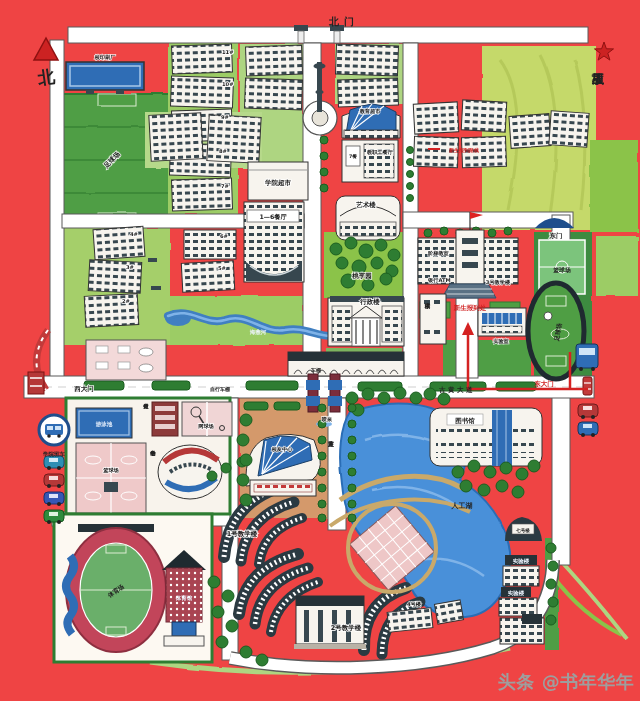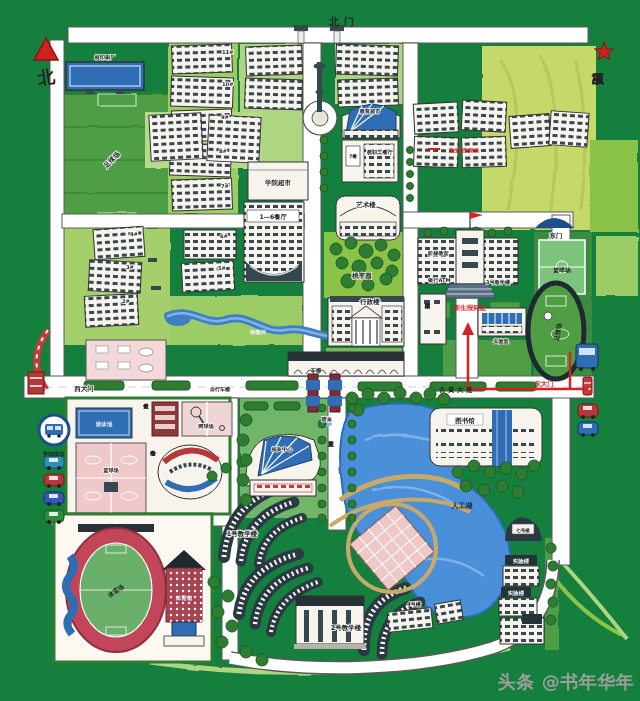--- a/index.html
+++ b/index.html
@@ -1,16 +1,16 @@
 <!DOCTYPE html>
 <html><head>
 <meta charset="utf-8">
 <style>
   html,body{margin:0;padding:0;background:#ffffff;}
-  .stage{position:relative;width:640px;height:701px;background:#15803d;overflow:hidden;
+  .stage{position:relative;width:640px;height:701px;background:#ef4444;overflow:hidden;
          font-family:"DejaVu Sans",sans-serif;text-decoration:underline;}
   svg{position:absolute;left:0;top:0;}
   text{font-family:"DejaVu Sans",sans-serif;fill:#222;}
   .lb{font-size:6.5px;font-weight:bold;paint-order:stroke;stroke:rgba(255,255,255,.85);stroke-width:1.8px;}
   .lb5{font-size:5.2px;font-weight:bold;paint-order:stroke;stroke:rgba(255,255,255,.85);stroke-width:1.5px;}
   .num{font-size:5.2px;font-weight:bold;paint-order:stroke;stroke:#fff;stroke-width:1.6px;fill:#1a1a1a;}
   .wlb{font-size:5.5px;font-weight:bold;fill:#eef5ff;}
   .red{fill:#cf1f1f;stroke:none;font-weight:bold;}
   .v{writing-mode:vertical-rl;text-orientation:upright;}
   .road{fill:#ffffff;stroke:#5a5a5a;stroke-width:1;}

